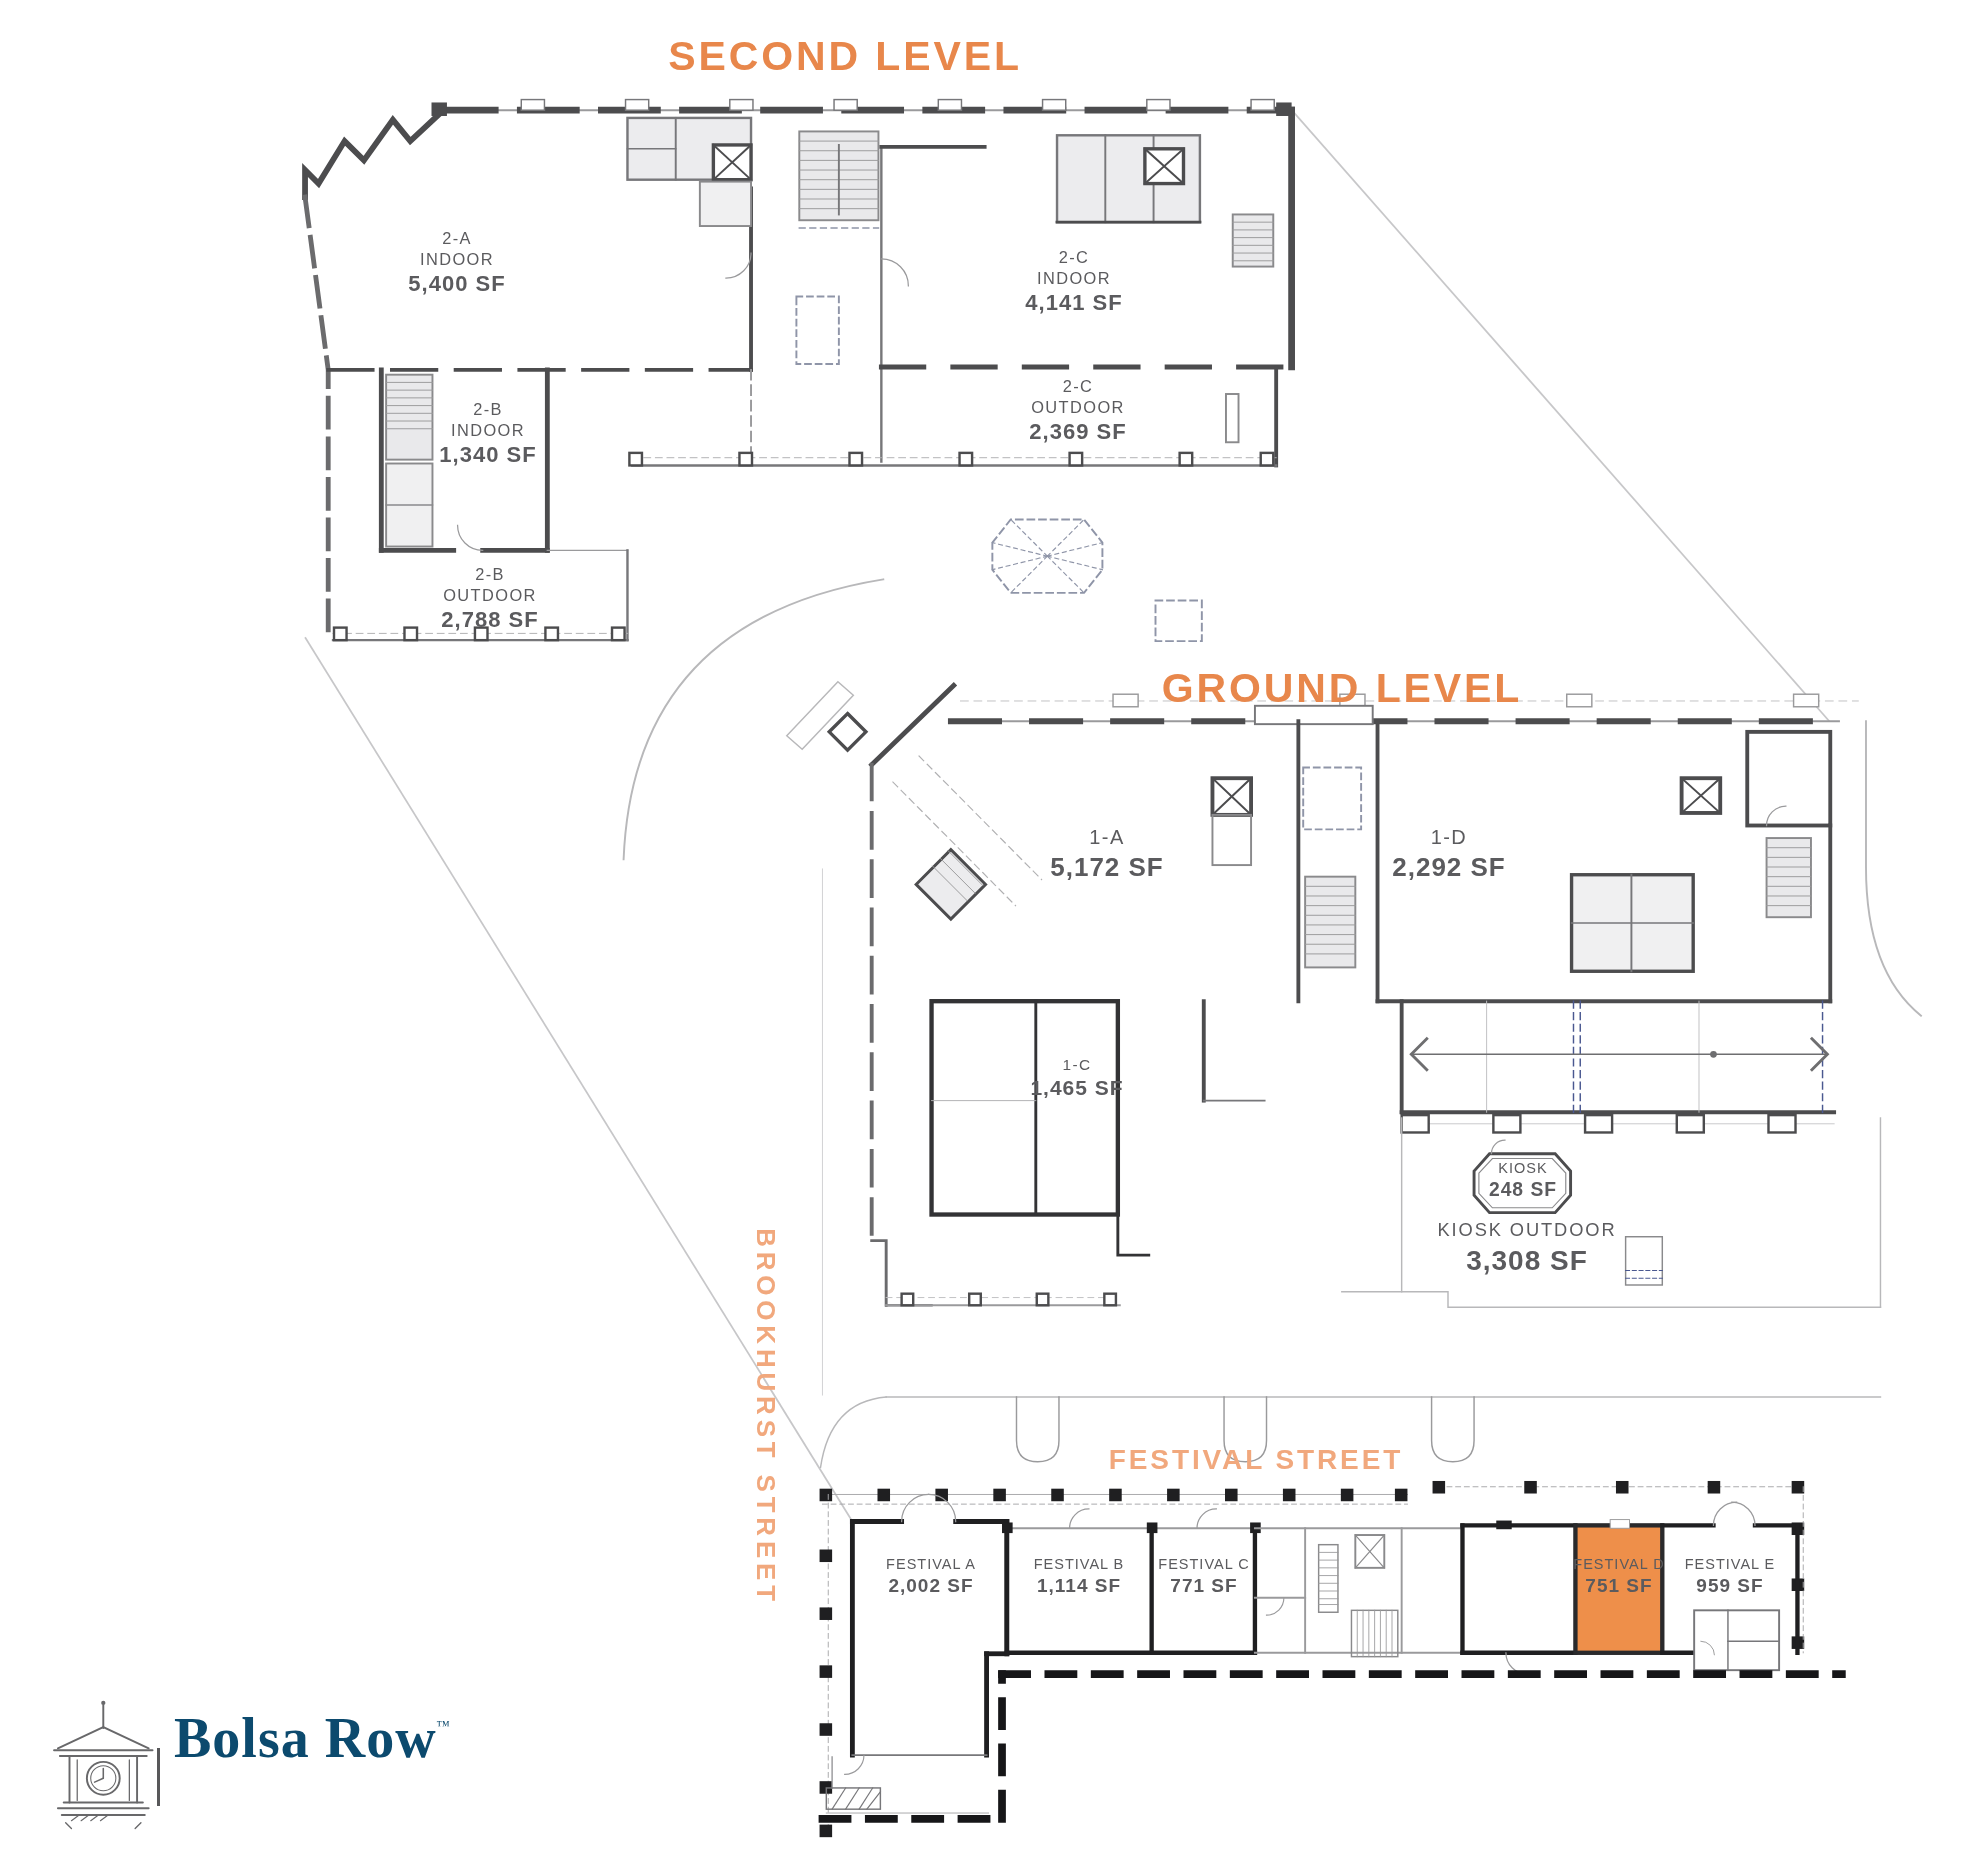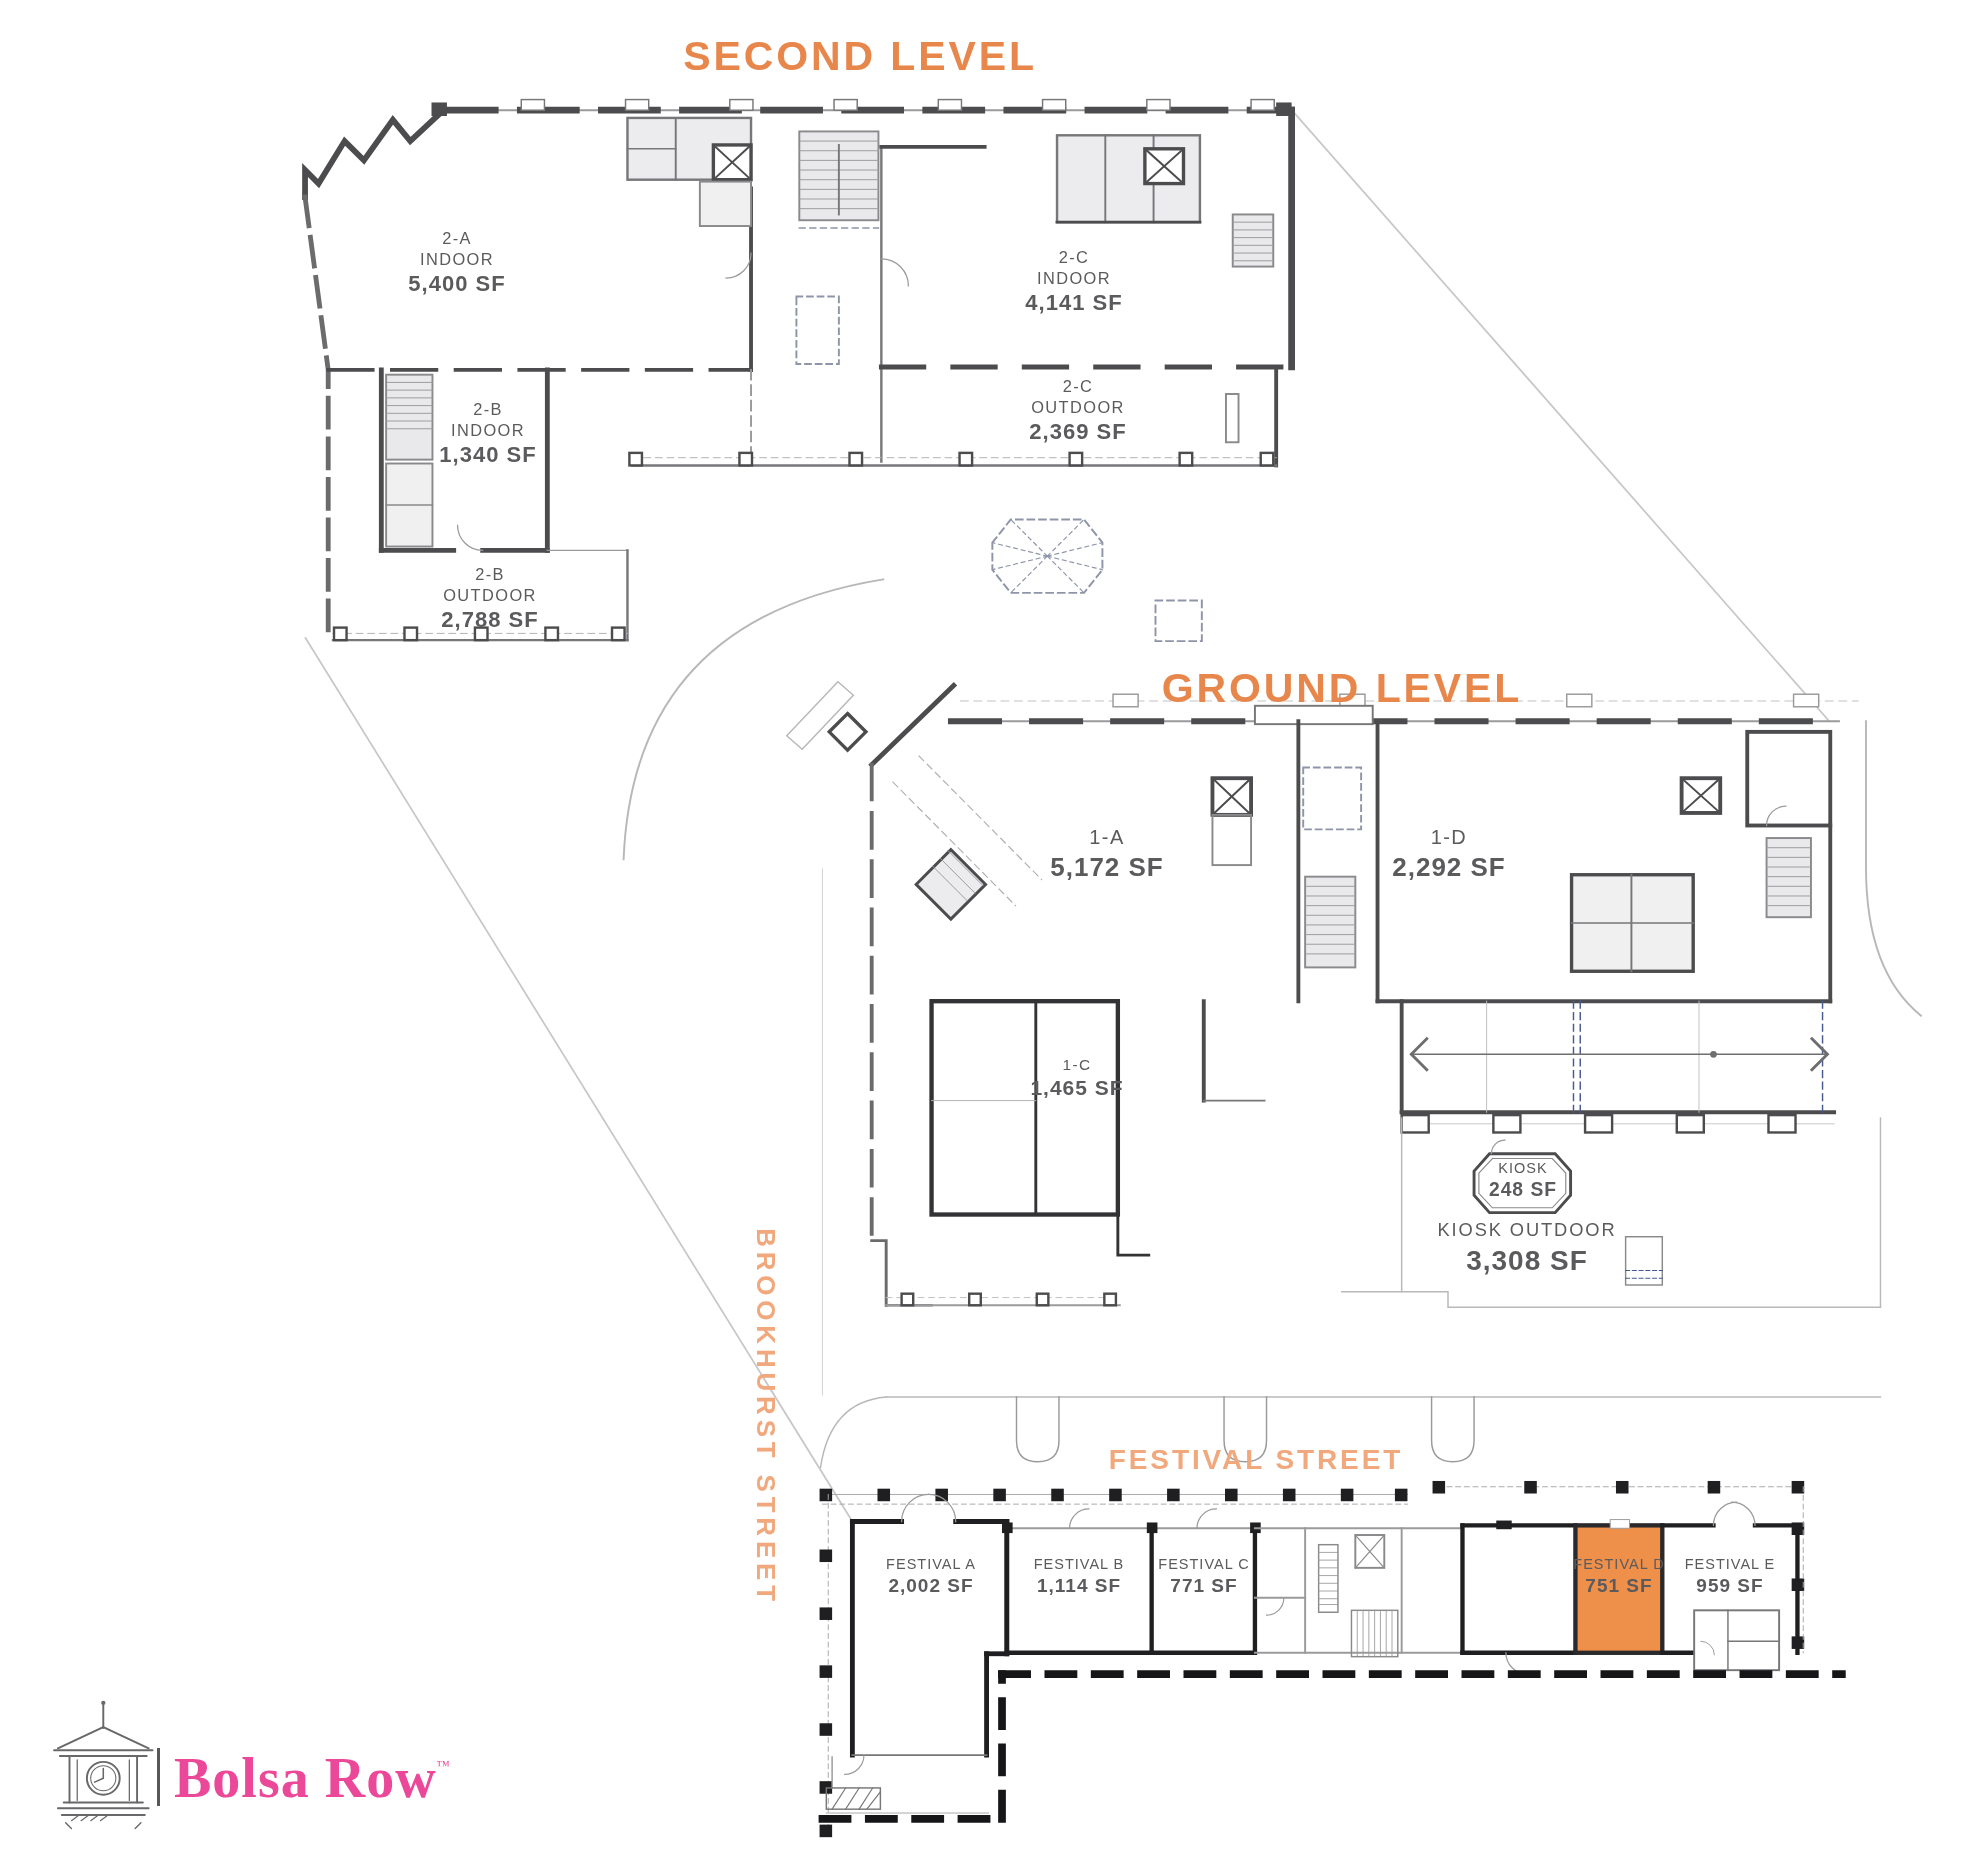--- a/index.html
+++ b/index.html
@@ -18,21 +18,21 @@
   .lbl-kiosk .u-area{font-size:19.3px;}
   .lbl-ko .u-name{font-size:18.3px;letter-spacing:1.9px;}
   .lbl-ko .u-area{font-size:28px;}
   .lbl-fest .u-name{font-size:14.5px;letter-spacing:1px;}
   .lbl-fest .u-area{font-size:19px;}
   .level-title{position:absolute;transform:translate(-50%,-50%);color:#E8874B;font-weight:bold;
        font-size:41px;letter-spacing:2.9px;white-space:nowrap;}
   .street{position:absolute;color:#F1A87D;font-weight:bold;white-space:nowrap;}
   .street-h{transform:translate(-50%,-50%);font-size:28px;letter-spacing:2.9px;}
   .street-v{transform:translate(-50%,-50%);writing-mode:vertical-rl;font-size:26px;letter-spacing:4.8px;}
-  .brand{position:absolute;left:174px;top:1746px;color:#ec4899;}
+  .brand{position:absolute;left:174px;top:1706px;color:#0c4a6e;}
   .brand .brand-name{font-family:"Liberation Serif", serif;font-weight:bold;font-size:56px;letter-spacing:1px;}
   .brand .brand-tm{font-family:"Liberation Serif", serif;font-size:13.5px;vertical-align:27px;letter-spacing:0;}
   .brand-divider{position:absolute;left:157px;top:1748px;width:2.9px;height:58px;background:#58585A;}
 </style>
 </head>
 <body>
 
 <div class="canvas">
 
 <svg width="1977" height="1874" viewBox="0 0 2048 1941">
@@ -477,21 +477,21 @@
       <line x1="74" y1="1886" x2="82" y2="1880"></line>
           <line x1="84" y1="1886" x2="92" y2="1880"></line>
       <line x1="94" y1="1886" x2="102" y2="1880"></line>
           <line x1="104" y1="1886" x2="112" y2="1880"></line>
     </g>
     <line x1="68" y1="1888" x2="74" y2="1894" stroke-width="1.4"></line>
     <line x1="146" y1="1888" x2="140" y2="1894" stroke-width="1.4"></line>
   </g>
 </svg>
 
-<div class="level-title" style="left:845px;top:56px;margin-left:15px;">SECOND LEVEL</div>
+<div class="level-title" style="left:845px;top:56px;">SECOND LEVEL</div>
 <div class="level-title" style="left:1342px;top:688px;">GROUND LEVEL</div>
 
 <div class="street street-v" style="left:765px;top:1417px;">BROOKHURST STREET</div>
 <div class="street street-h" style="left:1256px;top:1460px;">FESTIVAL STREET</div>
 
 <div class="lbl" style="left:457px;top:263px;">
   <span class="u-name">2-A</span>
   <span class="u-name">INDOOR</span>
   <span class="u-area">5,400 SF</span>
 </div>

